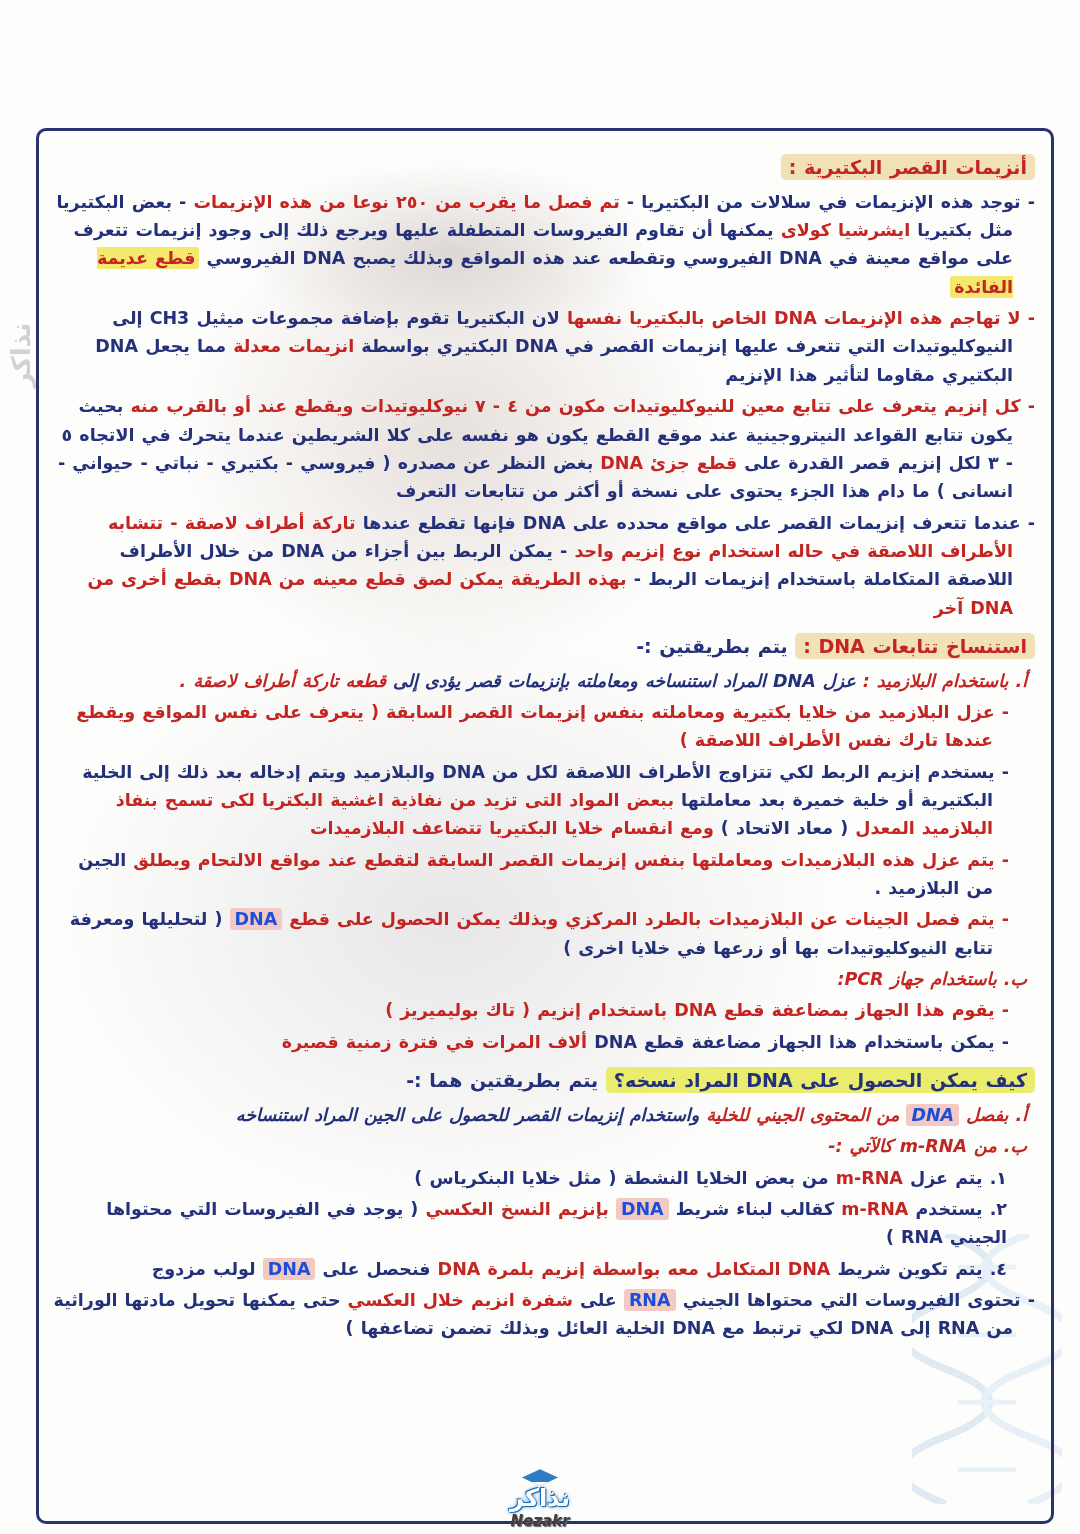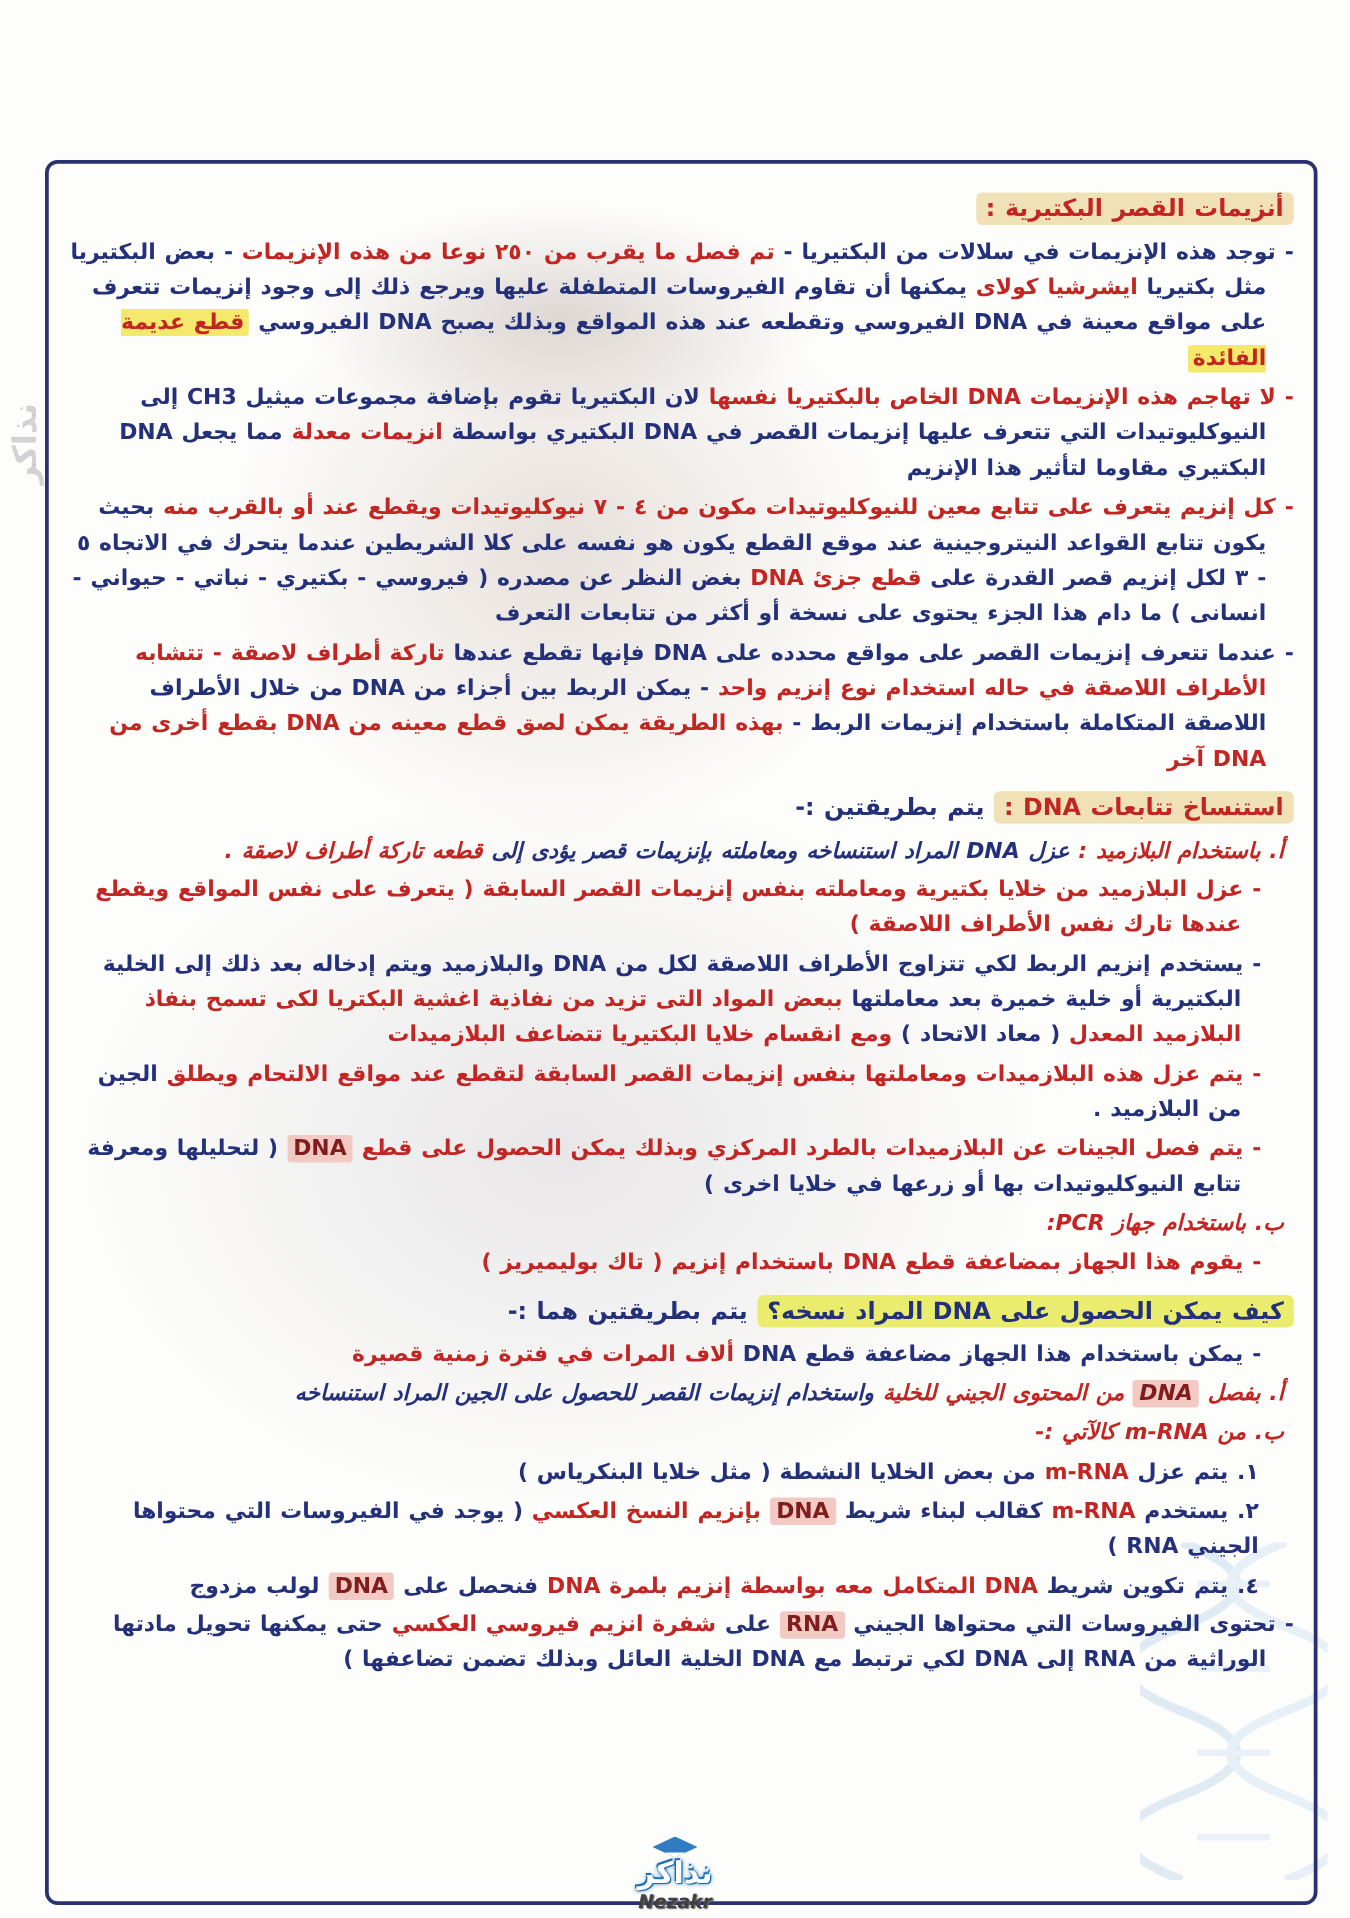--- a/index.html
+++ b/index.html
@@ -76,21 +76,21 @@
   .b0{padding-right:22px;text-indent:-22px;}
   .b1{padding-right:8px;font-style:italic;}
   .b2{padding-right:42px;text-indent:-16px;}
   .b3{padding-right:28px;}
 
   .seg-blue{color:var(--text_blue);}
   .seg-red{color:var(--text_red);}
   .seg-hl{color:var(--text_red);background:var(--highlight_yellow);padding:1px 4px;border-radius:3px;}
   .seg-chip{color:var(--text_red);background:var(--chip_tan);padding:2px 8px;border-radius:5px;}
   .seg-chipg{color:var(--text_blue);background:var(--chip_green);padding:2px 8px;border-radius:5px;}
-  .seg-hlred{color:#7f1d1d;background:var(--highlight_pink);padding:1px 5px;border-radius:3px;}
+  .seg-hlred{color:#1d4ed8;background:var(--highlight_pink);padding:1px 5px;border-radius:3px;}
 
   
   .footer-logo{
     position:absolute;bottom:4px;left:50%;transform:translateX(-50%);
     display:flex;flex-direction:column;align-items:center;z-index:6;line-height:1.15;
   }
   .logo-cap{
     width:36px;height:20px;background:#2f7cc3;
     clip-path:polygon(50% 0,100% 42%,50% 84%,0 42%);
     position:relative;margin-bottom:-4px;
@@ -134,28 +134,28 @@
         <p class="blk b0"><span class="seg-red">- كل إنزيم يتعرف على تتابع معين للنيوكليوتيدات مكون من ٤ - ٧ نيوكليوتيدات ويقطع عند أو بالقرب منه</span><span class="seg-blue"> بحيث يكون تتابع القواعد النيتروجينية عند موقع القطع يكون هو نفسه على كلا الشريطين عندما يتحرك في الاتجاه ٥ - ٣ لكل إنزيم قصر القدرة على </span><span class="seg-red">قطع جزئ DNA</span><span class="seg-blue"> بغض النظر عن مصدره ( فيروسي - بكتيري - نباتي - حيواني - انسانى ) ما دام هذا الجزء يحتوى على نسخة أو أكثر من تتابعات التعرف</span></p>
         <p class="blk b0"><span class="seg-blue">- عندما تتعرف إنزيمات القصر على مواقع محدده على DNA فإنها تقطع عندها </span><span class="seg-red">تاركة أطراف لاصقة - تتشابه الأطراف اللاصقة في حاله استخدام نوع إنزيم واحد</span><span class="seg-blue"> - يمكن الربط بين أجزاء من DNA من خلال الأطراف اللاصقة المتكاملة باستخدام إنزيمات الربط - </span><span class="seg-red">بهذه الطريقة يمكن لصق قطع معينه من DNA بقطع أخرى من DNA آخر</span></p>
         <p class="blk head"><span class="seg-chip">استنساخ تتابعات DNA :</span><span class="seg-blue">  يتم بطريقتين :-</span></p>
         <p class="blk b1"><span class="seg-red">أ. باستخدام البلازميد : </span><span class="seg-blue">عزل DNA المراد استنساخه ومعاملته بإنزيمات قصر يؤدى إلى </span><span class="seg-red">قطعه تاركة أطراف لاصقة .</span></p>
         <p class="blk b2"><span class="seg-red">- عزل البلازميد من خلايا بكتيرية ومعاملته بنفس إنزيمات القصر السابقة </span><span class="seg-red">( يتعرف على نفس المواقع ويقطع عندها تارك نفس الأطراف اللاصقة )</span></p>
         <p class="blk b2"><span class="seg-blue">- يستخدم إنزيم الربط لكي تتزاوج الأطراف اللاصقة لكل من DNA والبلازميد ويتم إدخاله بعد ذلك إلى الخلية البكتيرية أو خلية خميرة بعد معاملتها </span><span class="seg-red">ببعض المواد التى تزيد من نفاذية اغشية البكتريا لكى تسمح بنفاذ البلازميد المعدل </span><span class="seg-blue">( معاد الاتحاد )</span><span class="seg-red"> ومع انقسام خلايا البكتيريا تتضاعف البلازميدات</span></p>
         <p class="blk b2"><span class="seg-red">- يتم عزل هذه البلازميدات ومعاملتها بنفس إنزيمات القصر السابقة لتقطع عند مواقع الالتحام ويطلق </span><span class="seg-blue">الجين من البلازميد .</span></p>
         <p class="blk b2"><span class="seg-red">- يتم فصل الجينات عن البلازميدات بالطرد المركزي وبذلك يمكن الحصول على قطع </span><span class="seg-hlred">DNA</span><span class="seg-blue"> ( لتحليلها ومعرفة تتابع النيوكليوتيدات بها أو زرعها في خلايا اخرى )</span></p>
         <p class="blk b1"><span class="seg-red">ب. باستخدام جهاز PCR:</span></p>
         <p class="blk b2"><span class="seg-red">- يقوم هذا الجهاز بمضاعفة قطع DNA باستخدام إنزيم ( تاك بوليميريز )</span></p>
+        <p class="blk b2"><span class="seg-blue">- يمكن باستخدام هذا الجهاز مضاعفة قطع DNA </span><span class="seg-red">ألاف المرات في فترة زمنية قصيرة</span></p>
         <p class="blk head"><span class="seg-chipg">كيف يمكن الحصول على DNA المراد نسخه؟</span><span class="seg-blue">  يتم بطريقتين هما :-</span></p>
-        <p class="blk b2"><span class="seg-blue">- يمكن باستخدام هذا الجهاز مضاعفة قطع DNA </span><span class="seg-red">ألاف المرات في فترة زمنية قصيرة</span></p>
         <p class="blk b1"><span class="seg-red">أ. بفصل </span><span class="seg-hlred">DNA</span><span class="seg-red"> من المحتوى الجيني للخلية </span><span class="seg-blue">واستخدام إنزيمات القصر للحصول على الجين المراد استنساخه</span></p>
         <p class="blk b1"><span class="seg-red">ب. من m-RNA كالآتي :-</span></p>
         <p class="blk b3"><span class="seg-blue">١. يتم عزل </span><span class="seg-red">m-RNA</span><span class="seg-blue"> من بعض الخلايا النشطة ( مثل خلايا البنكرياس )</span></p>
         <p class="blk b3"><span class="seg-blue">٢. يستخدم </span><span class="seg-red">m-RNA</span><span class="seg-blue"> كقالب لبناء شريط </span><span class="seg-hlred">DNA</span><span class="seg-red"> بإنزيم النسخ العكسي </span><span class="seg-blue">( يوجد في الفيروسات التي محتواها الجيني RNA )</span></p>
         <p class="blk b3"><span class="seg-blue">٤. يتم تكوين شريط </span><span class="seg-red">DNA المتكامل معه بواسطة إنزيم بلمرة DNA</span><span class="seg-blue"> فنحصل على </span><span class="seg-hlred">DNA</span><span class="seg-blue"> لولب مزدوج</span></p>
-        <p class="blk b0"><span class="seg-blue">- تحتوى الفيروسات التي محتواها الجيني </span><span class="seg-hlred">RNA</span><span class="seg-blue"> على </span><span class="seg-red">شفرة انزيم فيروسي العكسي</span><span class="seg-blue"> حتى يمكنها تحويل مادتها الوراثية من RNA إلى DNA لكي ترتبط مع DNA الخلية العائل وبذلك تضمن تضاعفها )</span></p>
+        <p class="blk b0"><span class="seg-blue">- تحتوى الفيروسات التي محتواها الجيني </span><span class="seg-hlred">RNA</span><span class="seg-blue"> على </span><span class="seg-red">شفرة انزيم خلال العكسي</span><span class="seg-blue"> حتى يمكنها تحويل مادتها الوراثية من RNA إلى DNA لكي ترتبط مع DNA الخلية العائل وبذلك تضمن تضاعفها )</span></p>
       </div>
   </main>
 
   <div class="footer-logo">
     <div class="logo-cap"></div>
     <div class="logo-ar">نذاكر</div>
     <div class="logo-en">Nezakr</div>
   </div>
 
 </div>

